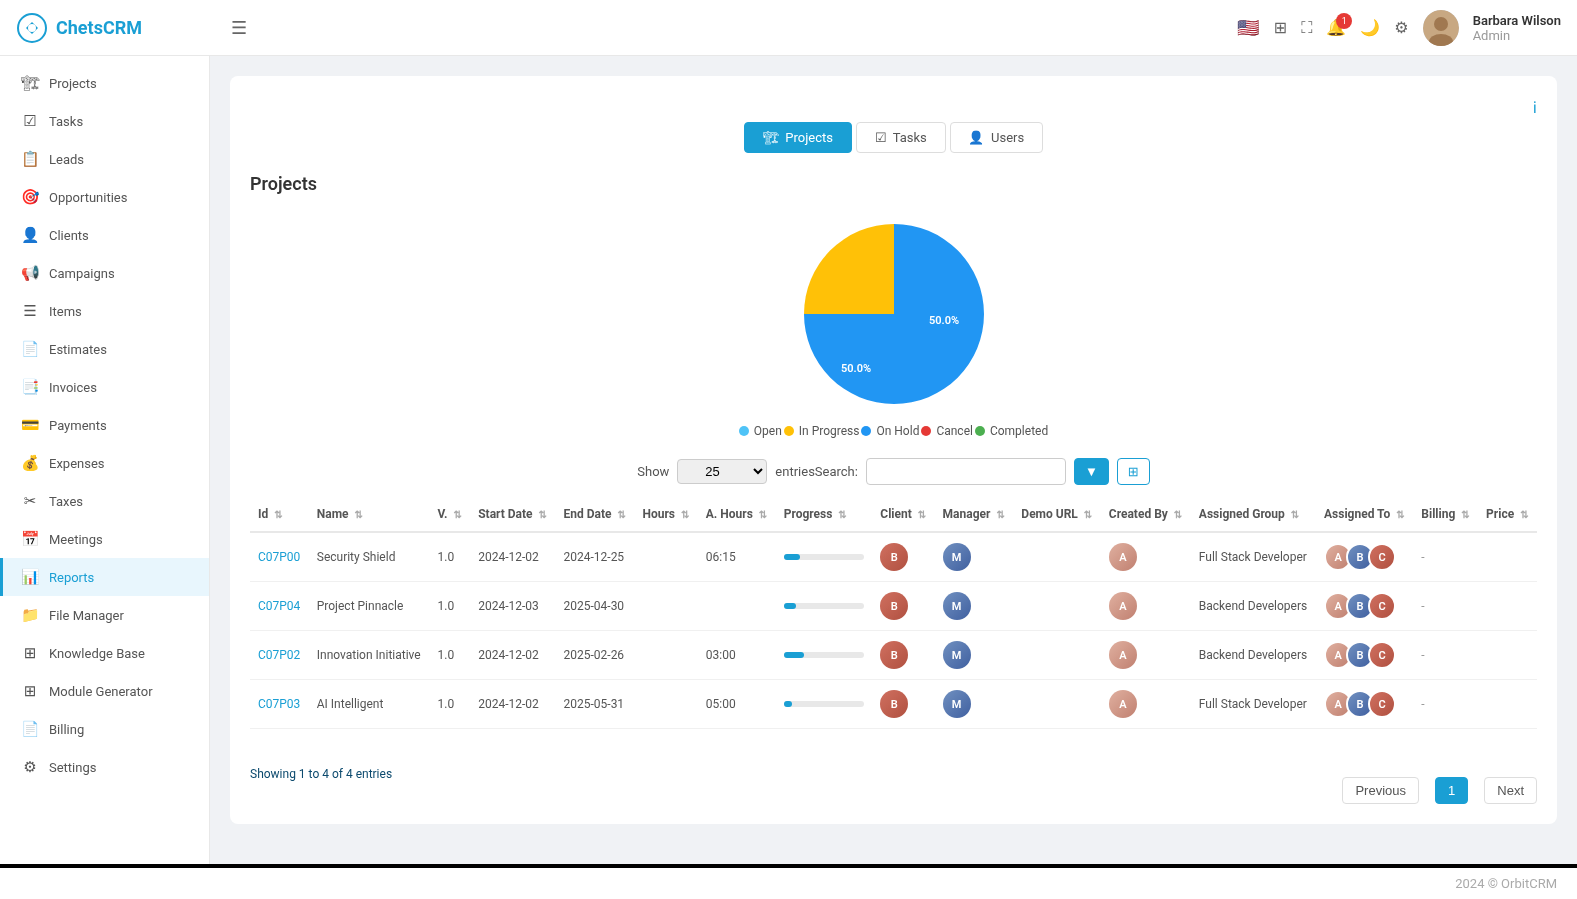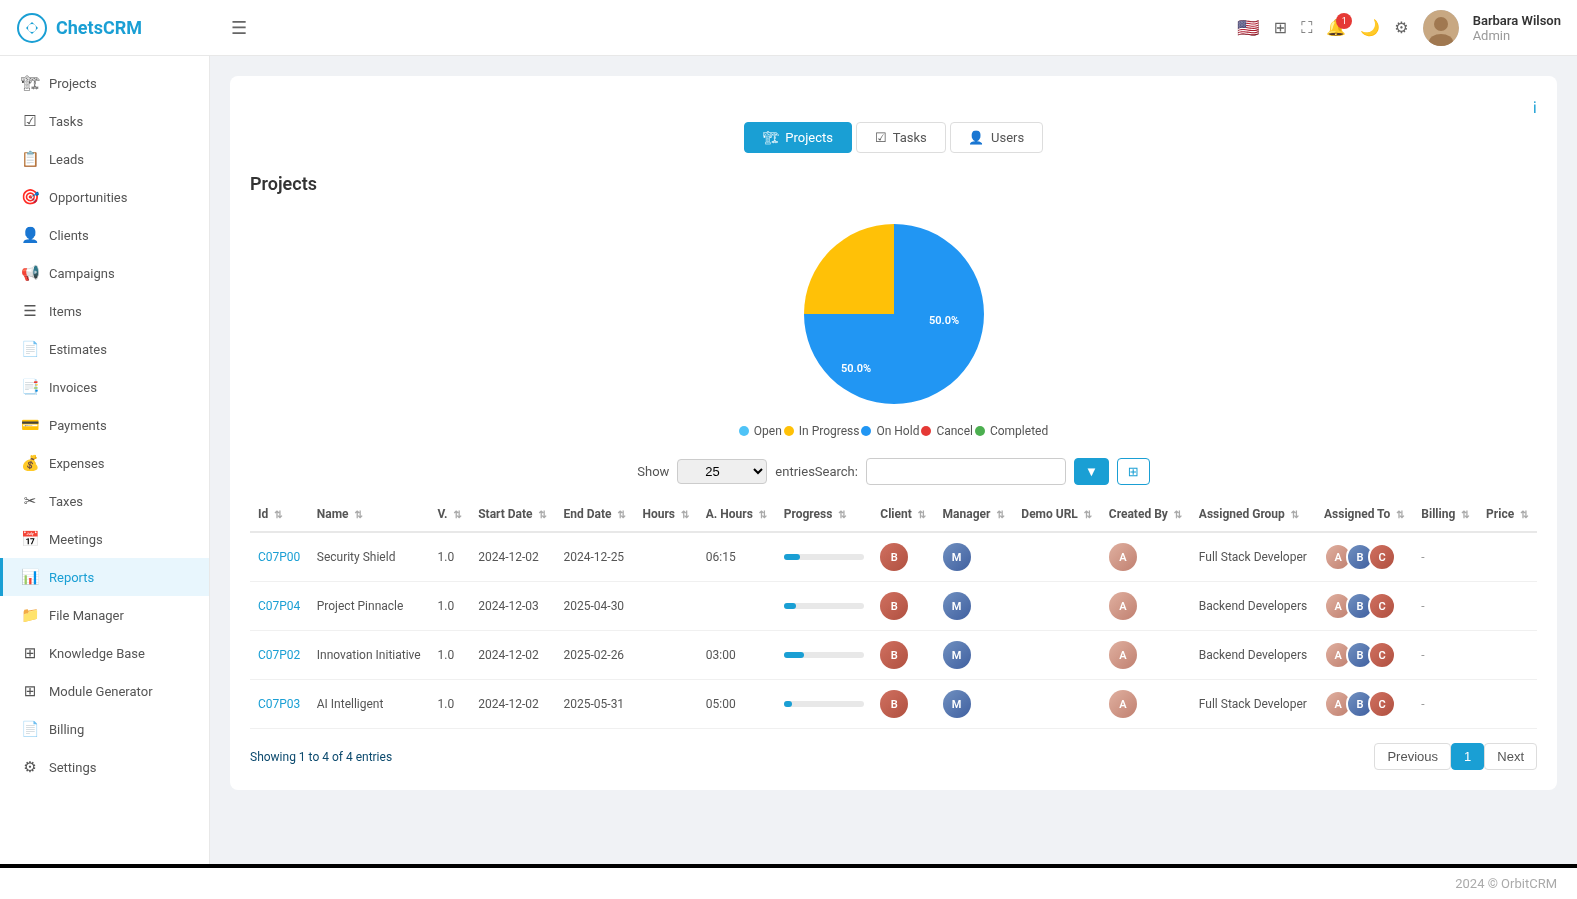--- a/index.html
+++ b/index.html
@@ -73,21 +73,21 @@
     .progress-bar-fill { background: #1a9fd4; border-radius: 4px; height: 6px; }
     .avatar-sm { width: 28px; height: 28px; border-radius: 50%; background: #ccc; overflow: hidden; display: inline-flex; align-items: center; justify-content: center; }
     .avatar-group { display: flex; }
     .avatar-group .avatar-sm { margin-left: -6px; border: 2px solid #fff; }
     .avatar-group .avatar-sm:first-child { margin-left: 0; }
     .dash { color: #999; }
 
     
     .pagination-row { display: flex; align-items: center; justify-content: space-between; margin-top: 14px; }
     .pagination-info { font-size: 12px; color: #0c4a6e; }
-    .pagination-btns { display: flex; align-items: flex-start; gap: 0; }
+    .pagination-btns { display: flex; align-items: flex-start; gap: 16px; margin-top: 34px; }
     .page-btn { border: 1px solid #ddd; background: #fff; padding: 5px 12px; border-radius: 4px; cursor: pointer; font-size: 13px; color: #555; }
     .page-btn.active { background: #1a9fd4; color: #fff; border-color: #1a9fd4; }
 
     
     .footer { background: #fff; border-top: 4px solid #000000; text-align: right; padding: 8px 20px; font-size: 13px; color: #aaa; }
     .info-icon { color: #1a9fd4; font-size: 16px; cursor: pointer; }
 
     
     .pie-value-label { font-size: 11px; fill: #fff; font-weight: 600; }
 

